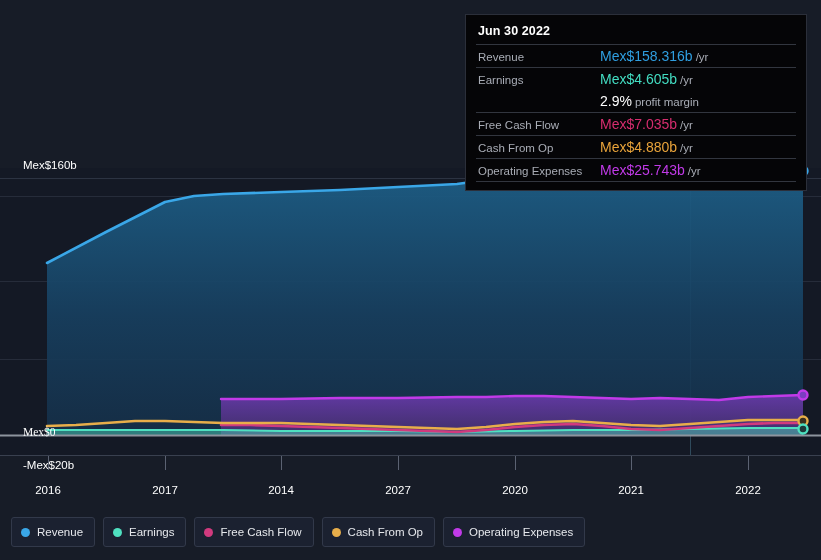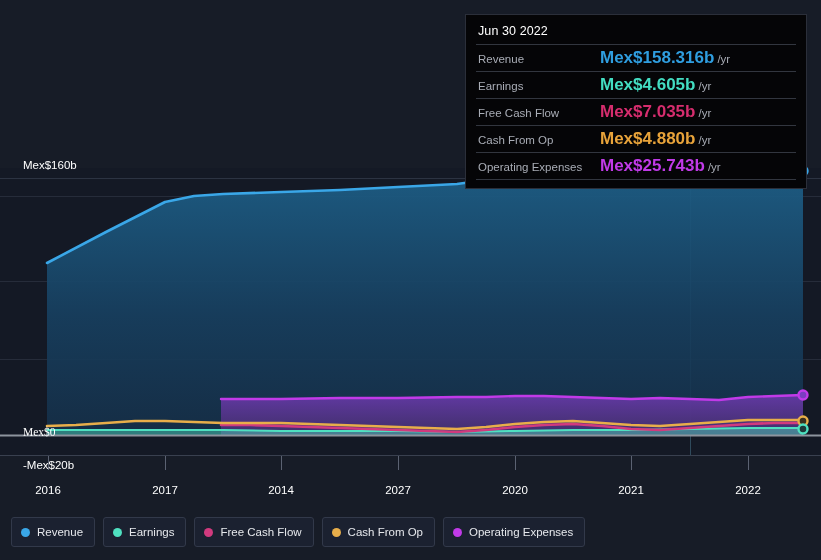--- a/index.html
+++ b/index.html
@@ -13,34 +13,34 @@
 
   
   .tooltip{
     position:absolute;left:465px;top:14px;width:342px;
     background:#050507;
     border:1px solid #2b2f3a;
     box-sizing:border-box;
     padding:8px 10px 6px 10px;
   }
   .tt-date{
-    color:#ffffff;font-size:12.5px;font-weight:normal;
+    color:#ffffff;font-size:12.5px;font-weight:bold;
     padding:1px 0 6px 2px;letter-spacing:.1px;
   }
   .tt-row{
     display:flex;align-items:baseline;
     border-top:1px solid #32363f;
     padding:3px 0 3px 2px;
     min-height:16px;
   }
   .tt-row.noline{border-top:none;}
   .tt-label{
     color:#a9adb6;font-size:11.5px;width:122px;flex:none;
   }
-  .tt-val{font-size:17px;font-weight:bold;}
+  .tt-val{font-size:14px;font-weight:normal;}
   .tt-unit{color:#a9adb6;font-size:11.5px;font-weight:normal;margin-left:3px;}
 
   
   .chart{position:absolute;left:0;top:0;width:762px;height:512px;}
   .axlabel{
     position:absolute;color:#ffffff;font-size:11.5px;white-space:nowrap;
   }
   .ylab-top{left:23px;top:159px;}
   .ylab-zero{left:23px;top:426px;font-family:Liberation Serif, serif;}
   .ylab-neg{left:23px;top:459px;}
@@ -180,20 +180,25 @@
       <span class="tt-val" style="color:#2f9ee0">Mex$158.316b</span>
       <span class="tt-unit">/yr</span>
     </div>
 
     <div class="tt-row">
       <span class="tt-label">Earnings</span>
       <span class="tt-val" style="color:#43ddc2">Mex$4.605b</span>
       <span class="tt-unit">/yr</span>
     </div>
 
+    <div class="tt-row noline">
+      <span class="tt-label"></span>
+      <span class="tt-val" style="color:#ffffff">2.9%</span>
+      <span class="tt-unit">profit margin</span>
+    </div>
 
     <div class="tt-row">
       <span class="tt-label">Free Cash Flow</span>
       <span class="tt-val" style="color:#d62d6e">Mex$7.035b</span>
       <span class="tt-unit">/yr</span>
     </div>
 
     <div class="tt-row">
       <span class="tt-label">Cash From Op</span>
       <span class="tt-val" style="color:#e8a33a">Mex$4.880b</span>

